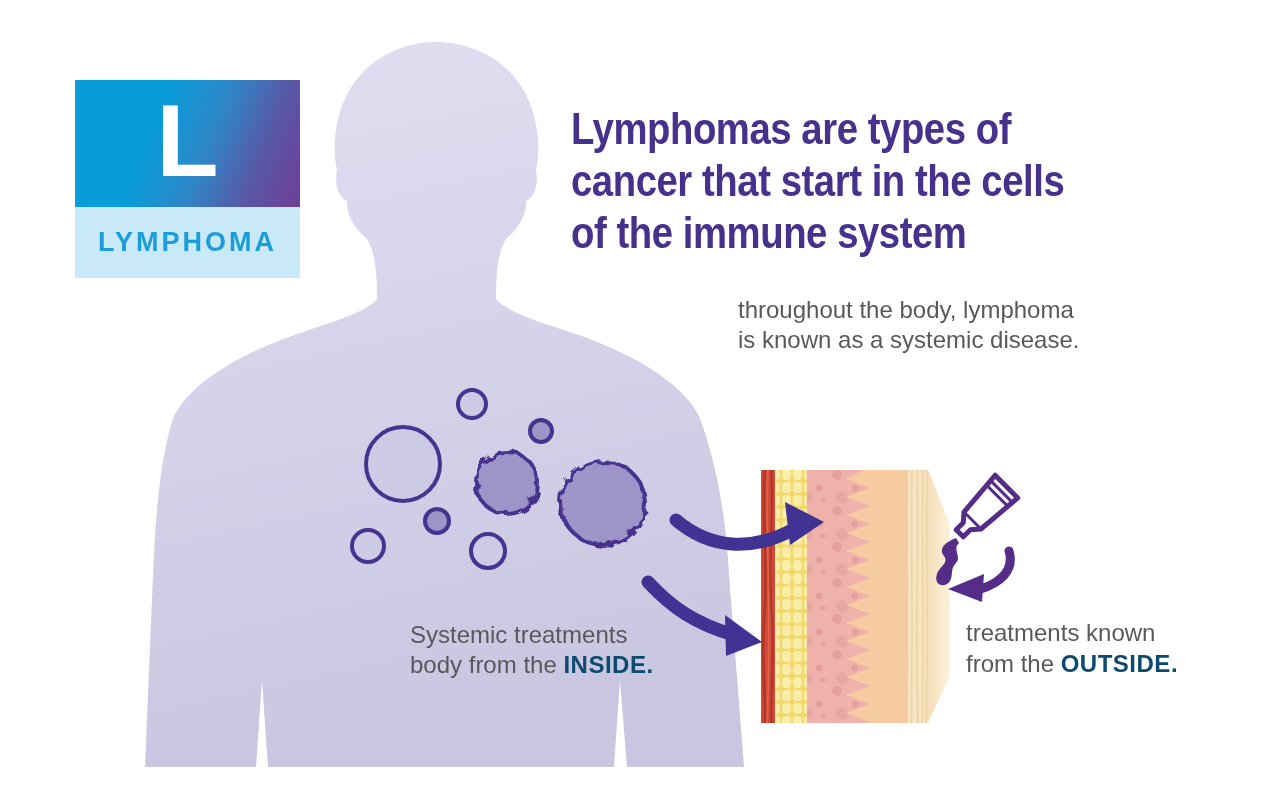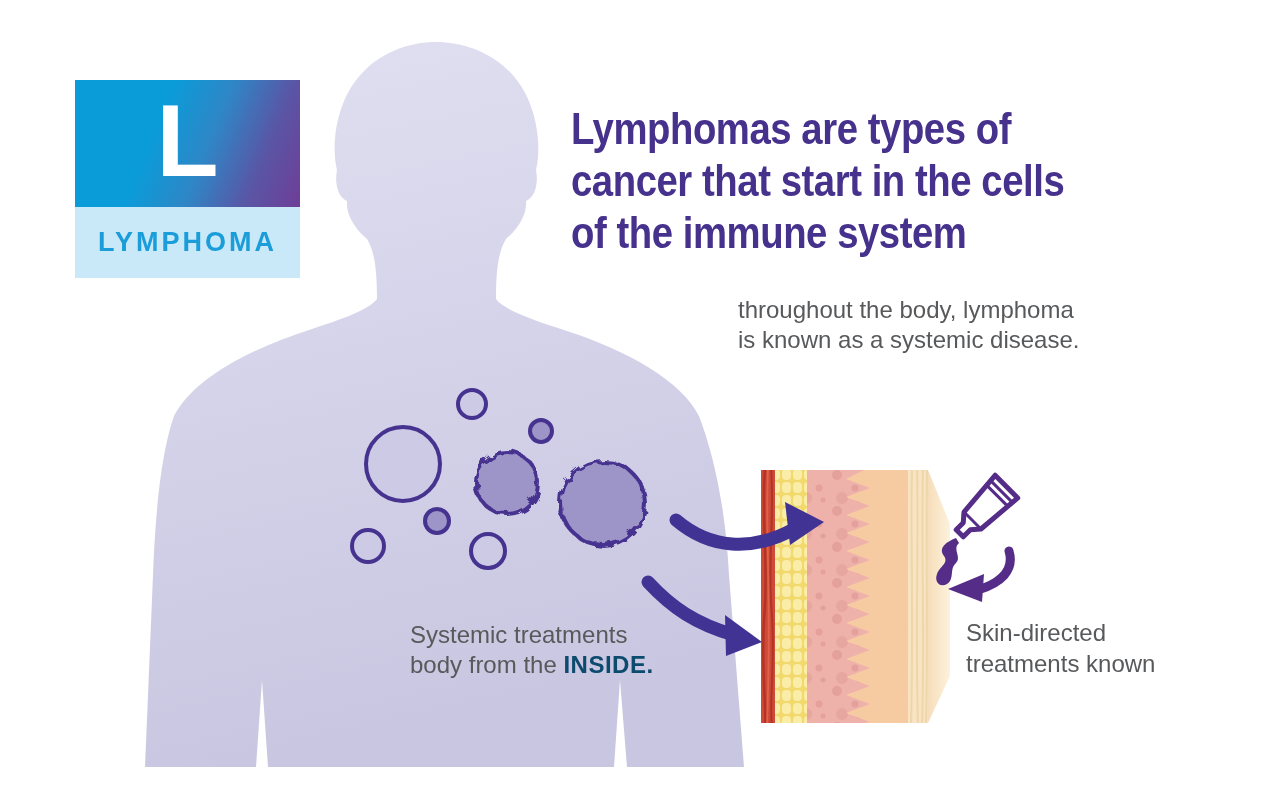--- a/index.html
+++ b/index.html
@@ -179,17 +179,17 @@
     <div>throughout the body, lymphoma</div>
     <div>is known as a systemic disease.</div>
   </div>
 
   <div class="caption caption-systemic">
     <div>Systemic treatments</div>
     <div><span>body from the </span><span class="emph">INSIDE.</span></div>
   </div>
 
   <div class="caption caption-skin">
-    <div>Skin-directed</div>
     <div>treatments known</div>
+    <div><span>from the </span><span class="emph">OUTSIDE.</span></div>
   </div>
 
 </div>
 
 </body></html>

